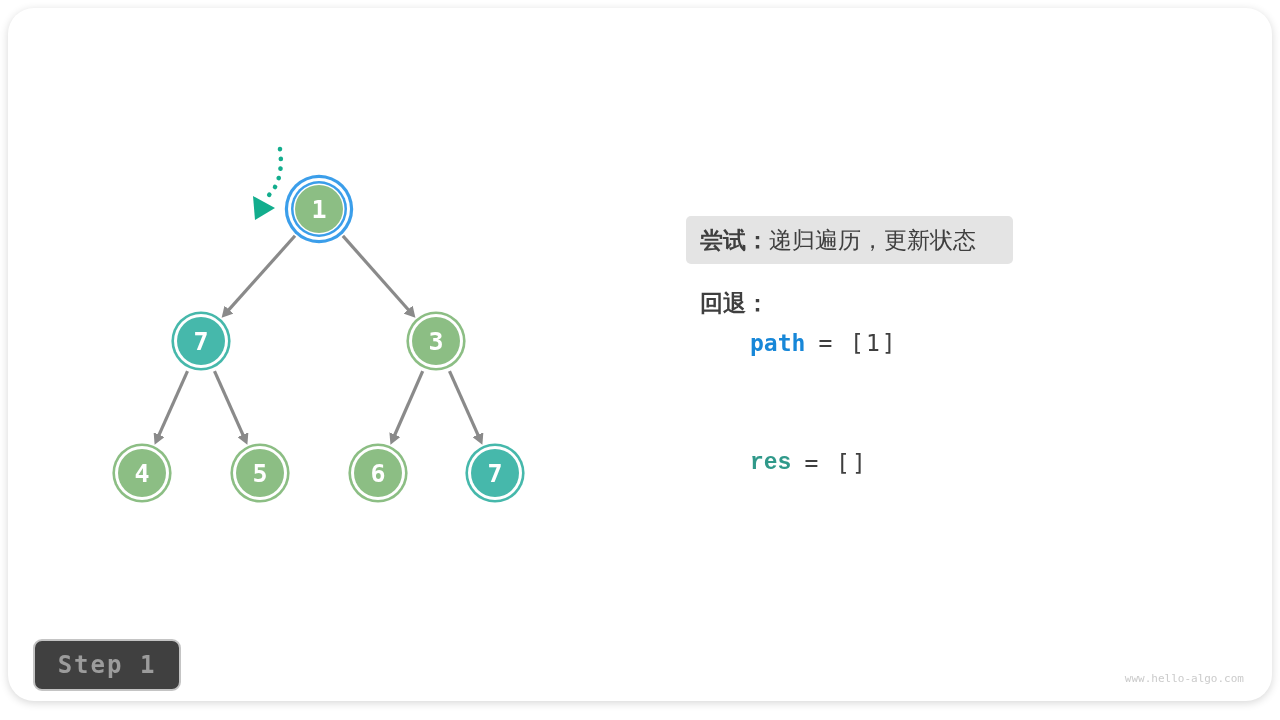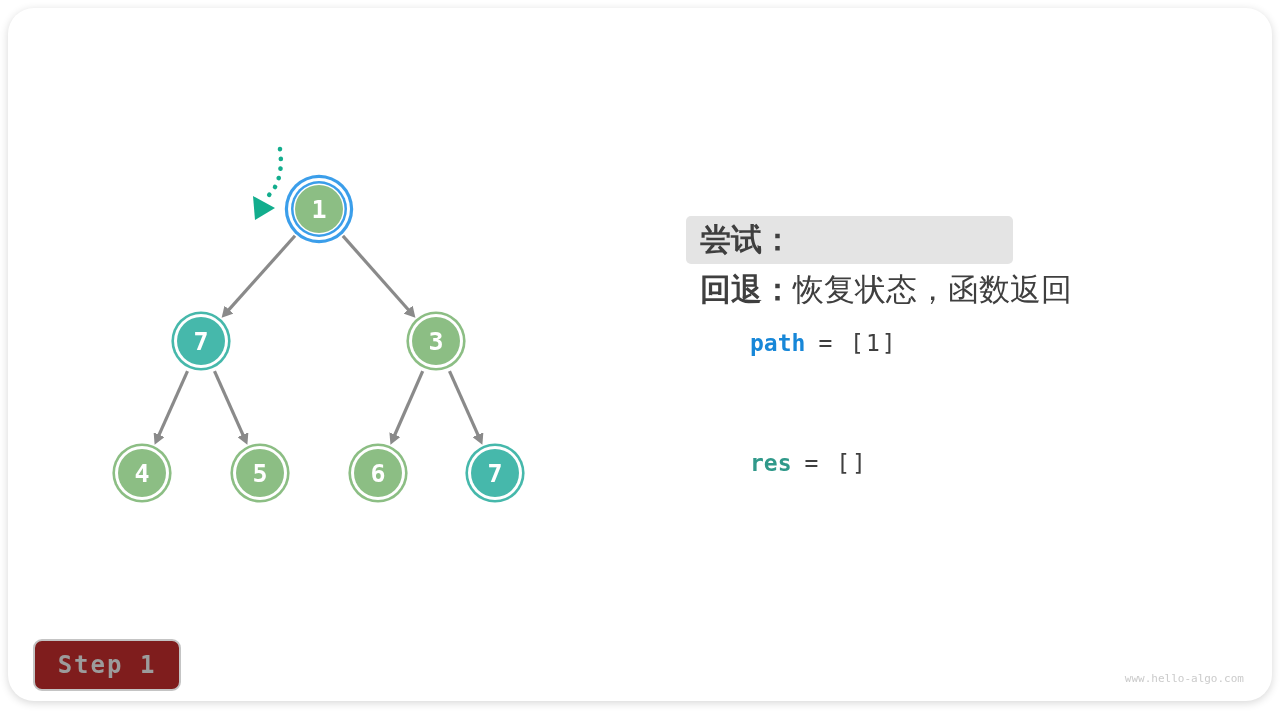--- a/index.html
+++ b/index.html
@@ -72,54 +72,54 @@
     left: 678px;
     top: 208px;
     width: 380px;
   }
   .info-line {
     position: absolute;
     left: 0;
     height: 48px;
     display: flex;
     align-items: center;
-    font-size: 31px;
+    font-size: 23px;
     color: var(--text_dark);
     white-space: pre;
   }
   .hl-box {
     top: 0;
     width: 327px;
     background: var(--highlight_bg);
     border-radius: 5px;
     padding-left: 14px;
     box-sizing: border-box;
   }
-  .bt-line   { top: 50px;  padding-left: 14px; }
+  .bt-line   { top: 63px;  padding-left: 14px; }
   .path-line { top: 103px; padding-left: 16px; }
   .res-line  { top: 223px; padding-left: 16px; }
   .zh-label { font-weight: bold; }
   .code {
     font-family: "DejaVu Sans Mono", monospace;
     font-size: 23px;
   }
   .var { font-weight: bold; margin-left: 48px; }
   .var.blue { color: var(--path_blue); }
-  .var.teal { color: var(--res_teal); }
+  .var.teal { color: var(--res_teal); font-family: Liberation Mono, monospace; }
   .val { color: var(--text_dark); margin-left: 13px; letter-spacing: 2px; }
   
   .step-box {
     position: absolute;
     left: 25px;
     top: 631px;
     width: 148px;
     height: 52px;
     border: 2px solid #C4C4C4;
     border-radius: 9px;
-    background: #7f1d1d;
+    background: #404040;
     box-sizing: border-box;
     display: flex;
     align-items: center;
     justify-content: center;
     font-family: "DejaVu Sans Mono", monospace;
     font-weight: bold;
     font-size: 24px;
     letter-spacing: 2px;
     color: #9C9C9C;
   }
@@ -177,24 +177,24 @@
         <span>6</span>
       </div>
       <div class="node teal" style="left: 463px; top: 441px;">
         <span>7</span>
       </div>
     </div>
 
   <div class="panel">
     <div class="info-line hl-box">
       <span class="zh-label">尝试：</span>
+      <span>递归遍历，更新状态</span>
     </div>
     <div class="info-line bt-line">
       <span class="zh-label">回退：</span>
-      <span>恢复状态，函数返回</span>
     </div>
     <div class="info-line code path-line">
       <span class="var blue">path</span>
       <span class="val">= [1]</span>
     </div>
     <div class="info-line code res-line">
       <span class="var teal">res</span>
       <span class="val">= []</span>
     </div>
   </div>

